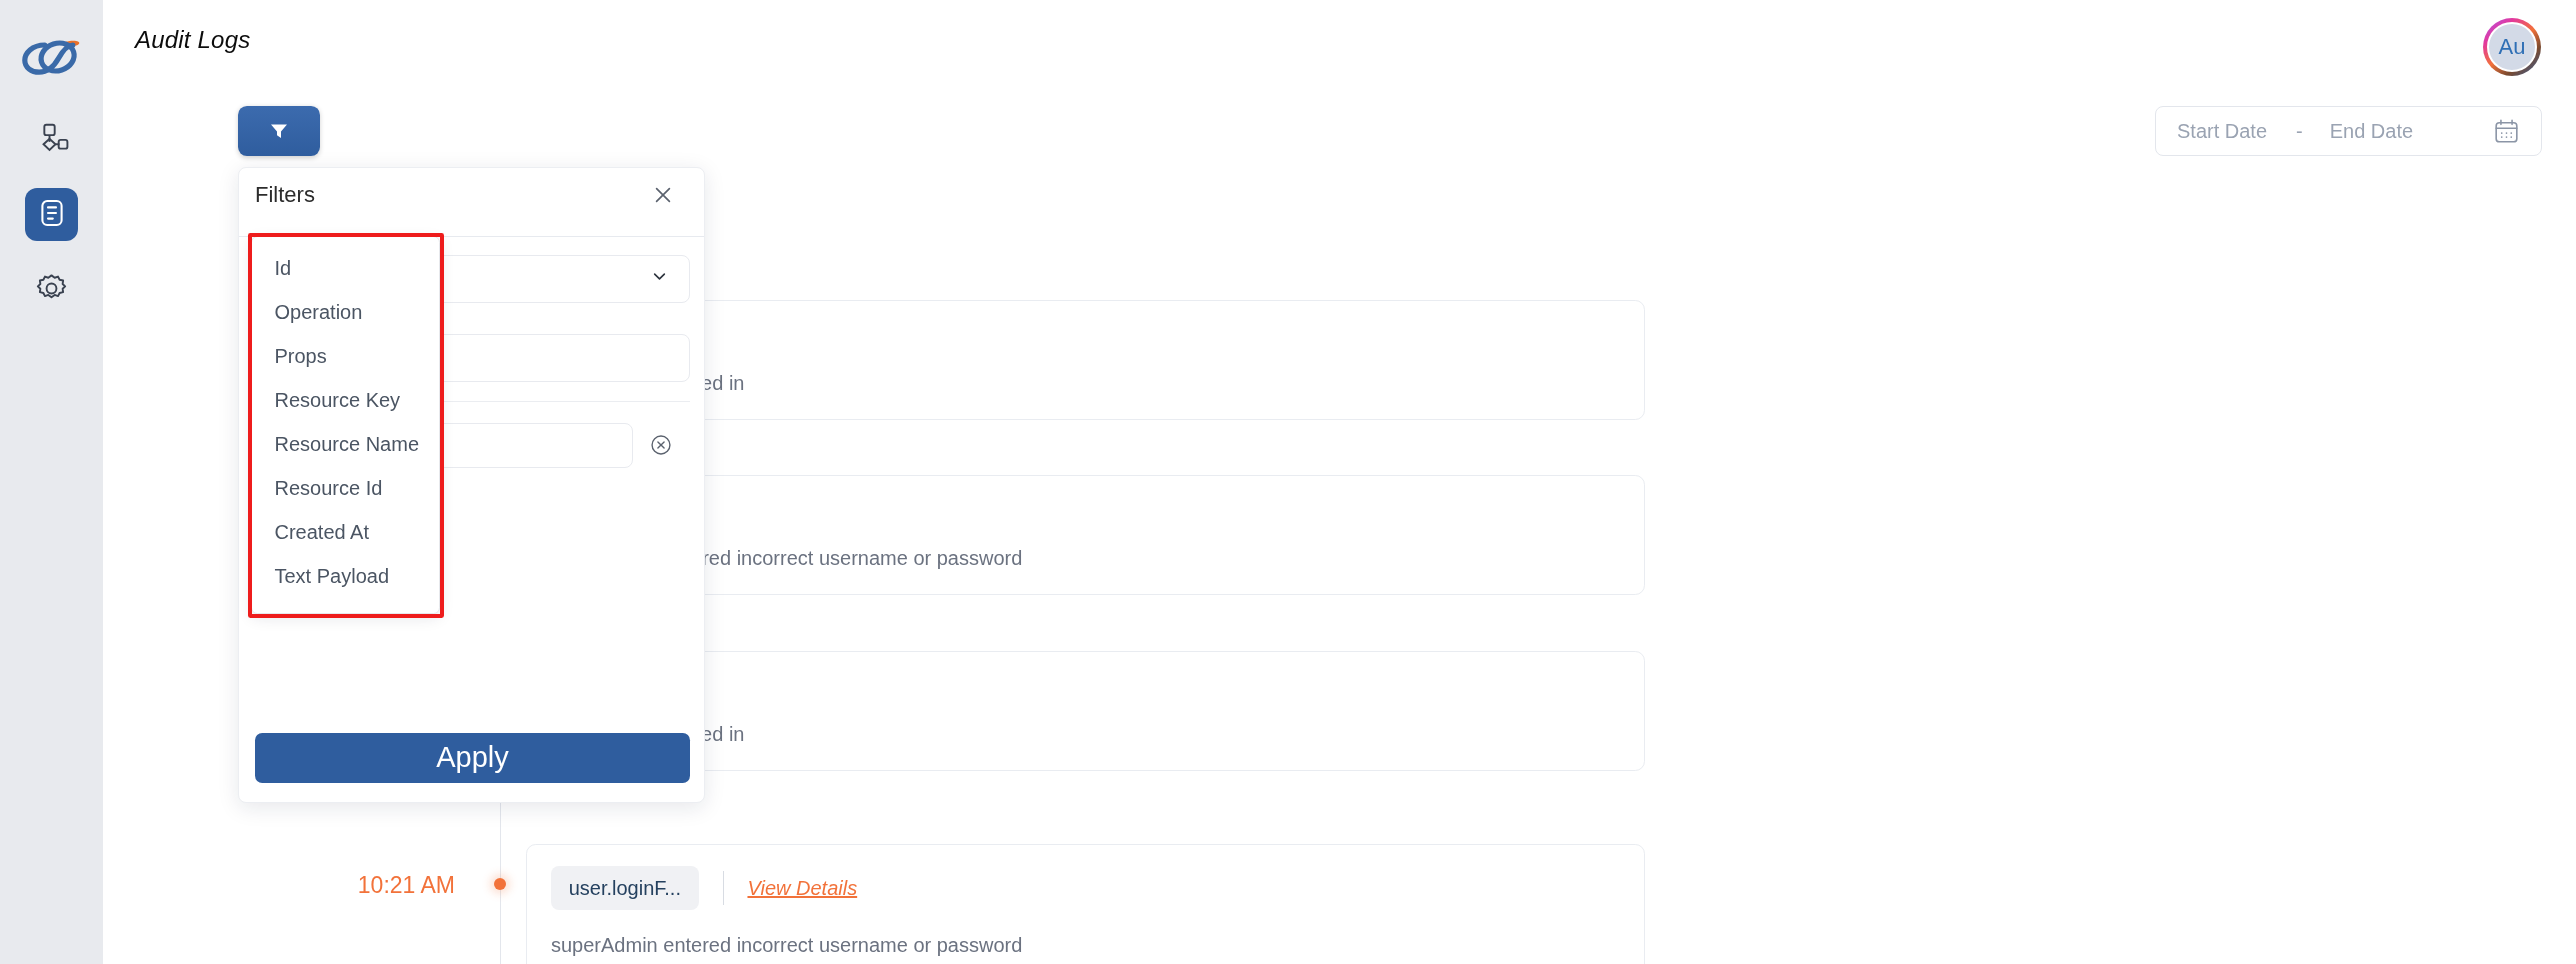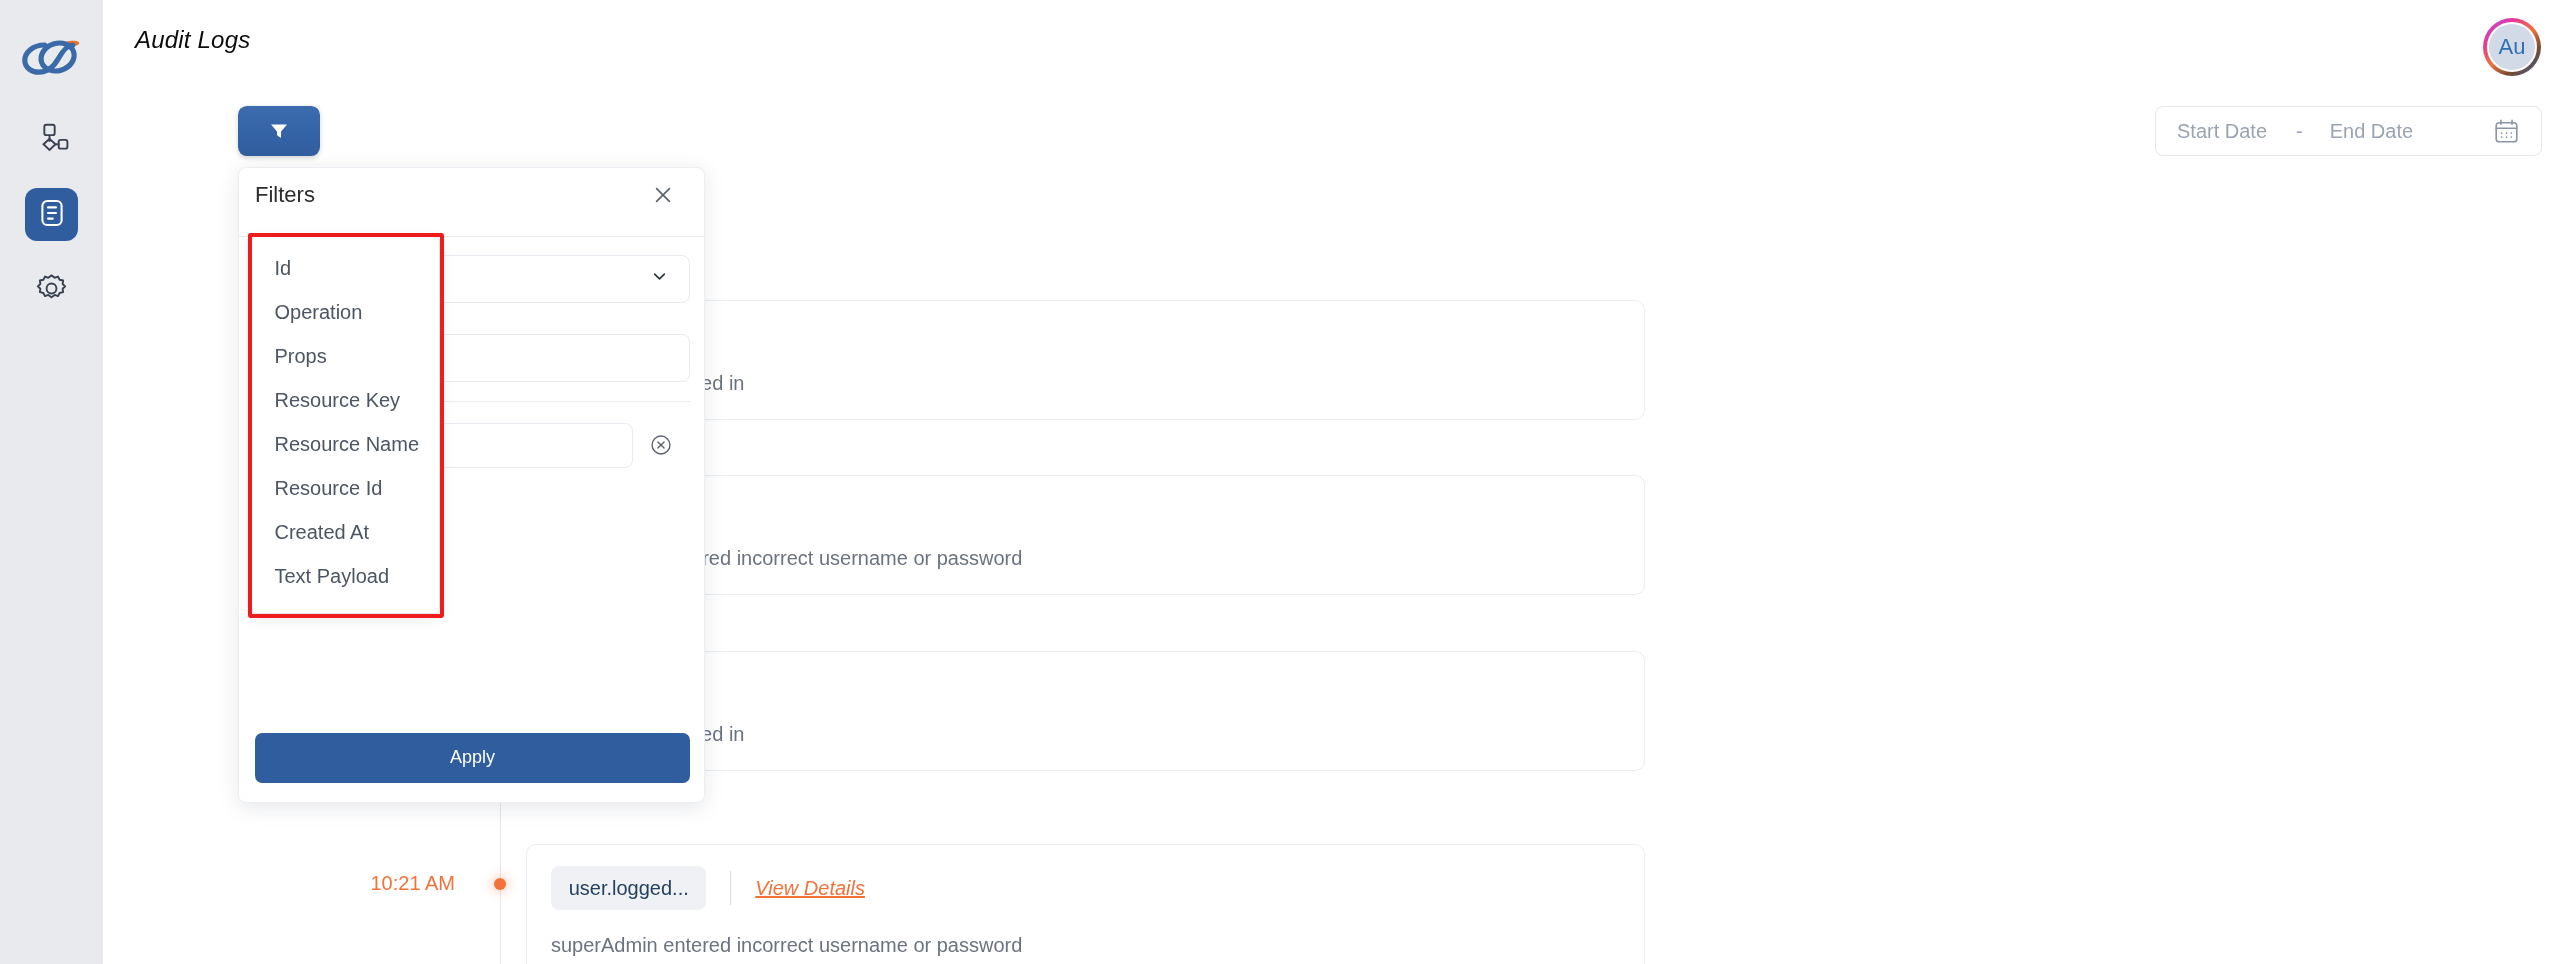--- a/index.html
+++ b/index.html
@@ -79,21 +79,21 @@
   
   .timeline {
     position: absolute; left: 135px; top: 179px; right: 0; bottom: 0;
   }
   .tl-axis {
     position: absolute; left: 262px; top: 0; bottom: 0; width: 0.8px;
     background: #e3e6ec;
   }
   .tl-time {
     position: absolute; width: 217px; text-align: right;
-    font-size: 20px; color: #f2723a;
+    font-size: 23px; color: #f2723a;
   }
   .tl-dot {
     position: absolute; left: 256px; width: 12px; height: 12px;
     border-radius: 50%; background: #f2723a;
     box-shadow: 0 0 8px 4px rgba(242,114,58,.22);
   }
   .tl-card {
     position: absolute; left: 288px; width: 1119px;
     border: 0.8px solid #e9ecf1; border-radius: 9.7px;
     background: #fff; padding: 21px 24px 24px 24px;
@@ -147,21 +147,21 @@
     width: 378px; height: 45px; border: 0.8px solid #e8eaef;
     border-radius: 8px; background: #fff;
     display: flex; align-items: center; padding: 0 19.3px;
     font-size: 20px; color: #9aa3b2; cursor: text;
   }
   .fp-clear { cursor: pointer; display: flex; }
 
   .fp-apply {
     position: absolute; left: 16px; bottom: 19.3px;
     width: 435px; height: 50px; border-radius: 7.2px;
-    background: #2f5d9e; color: #fff; font-size: 18px;
+    background: #2f5d9e; color: #fff; font-size: 29px;
     display: flex; align-items: center; justify-content: center;
     cursor: pointer; border: none;
     font-family: "Liberation Sans", sans-serif;
     margin-top: 32px;
   }
 
   
   .fp-dropdown {
     position: absolute; left: 148px; top: 236px;
     width: 189px; height: 378px;
@@ -284,21 +284,21 @@
         <div class="tl-card-head">
           <div class="tl-chip" style="visibility:hidden">&nbsp;</div>
         </div>
         <div class="tl-desc" style="margin-top:6.4px;">superAdmin logged in</div>
       </div>
 
       <div class="tl-time" style="top:693px;">10:21 AM</div>
       <div class="tl-dot" style="top:699px;"></div>
       <div class="tl-card" style="top:665px;">
         <div class="tl-card-head">
-          <div class="tl-chip">user.logged...</div>
+          <div class="tl-chip">user.loginF...</div>
           <div class="tl-sep"></div>
           <div class="tl-link">View Details</div>
         </div>
         <div class="tl-desc">superAdmin entered incorrect username or password</div>
       </div>
     </div>
 
     <div class="filter-btn">
       <span>
         <svg width="24" height="24" viewBox="0 0 30 30">

